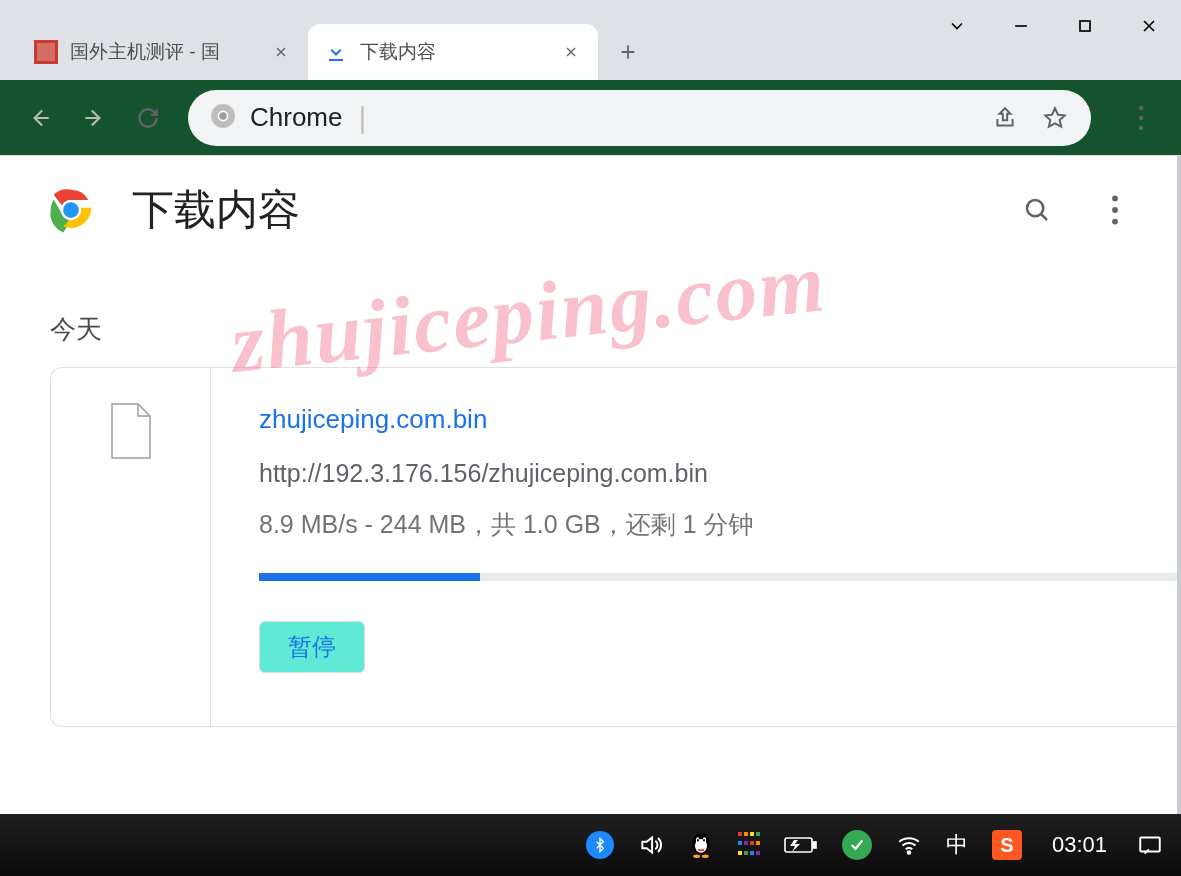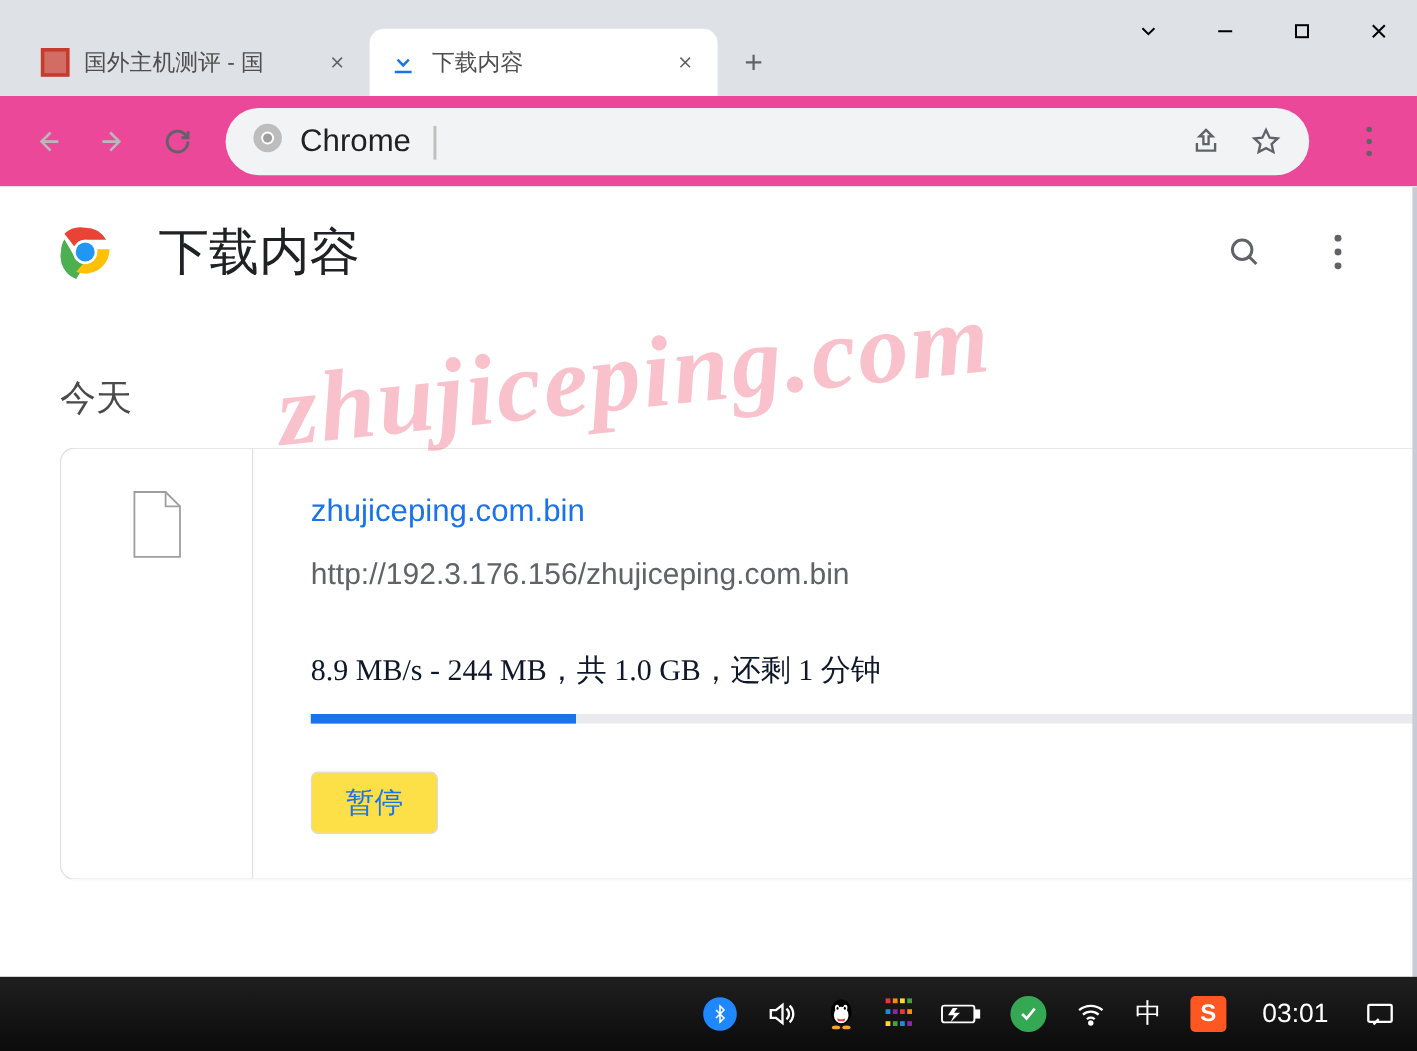--- a/index.html
+++ b/index.html
@@ -40,21 +40,21 @@
 }
 .wincontrols .wc{ width:64px; height:48px; display:flex;align-items:center;justify-content:center; color:#000;}
 .wincontrols .wc svg{width:20px;height:20px;}
 .wincontrols .chev { width:64px; }
 .favicon-red { background:#c53b2e; position:relative; }
 .favicon-red::after{content:"";position:absolute;inset:3px;background:rgba(255,255,255,.25);}
 .favicon-down svg{width:24px;height:24px;}
 
 
 .toolbar{
-  height:76px; background:#ec4899; display:flex; align-items:center;
+  height:76px; background:#14532d; display:flex; align-items:center;
   padding:0 18px; gap:10px; border-bottom:1px solid #e3e3e3;
 }
 .navbtn{ width:44px;height:44px;display:flex;align-items:center;justify-content:center;color:#5f6368;}
 .navbtn.disabled{color:#b9b9b9;}
 .navbtn svg{width:26px;height:26px;}
 .omnibox{
   flex:1; height:56px; background:#f1f3f4; border-radius:28px;
   display:flex; align-items:center; padding:0 22px; gap:14px; margin:0 8px;
 }
 .omnibox .chromeicon svg{width:26px;height:26px;}
@@ -71,39 +71,39 @@
 
 .page{ position:relative; height:660px; background:#fff; }
 .page-header{
   display:flex; align-items:center; gap:34px; padding:26px 44px 26px 44px;
 }
 .chrome-logo{width:54px;height:54px;}
 .page-title{ font-size:42px; color:#202124; font-weight:400;}
 .page-header .spacer{flex:1;}
 .page-header .ic{ width:44px;height:44px;display:flex;align-items:center;justify-content:center;color:#5f6368;}
 .page-header .ic svg{width:30px;height:30px;}
-.section-label{ font-size:30px; color:#4a4a4a; margin:48px 0 20px 50px;}
+.section-label{ font-size:26px; color:#4a4a4a; margin:48px 0 20px 50px;}
 .card{
   margin:10px 0 0 50px;
   border:1px solid #e0e0e0; border-top-left-radius:12px;
   border-bottom-left-radius:12px;
   display:flex; min-height:360px; border-right:none;
   box-shadow:0 1px 2px rgba(0,0,0,.02);
 }
 .card .left{ width:160px; border-right:1px solid #e0e0e0; display:flex; align-items:flex-start; justify-content:center; padding-top:34px;}
 .fileicon{ width:46px;height:58px;}
 .card .right{ flex:1; padding:36px 0 28px 48px; display:flex;flex-direction:column;}
 .filename{ font-size:26px; color:#1a73e8; margin-bottom:24px;}
-.fileurl{ font-size:25px; color:#5f6368; margin-bottom:48px;}
-.filestat{ font-size:25px; color:#0f172a; margin-bottom:20px;font-family:Liberation Serif, serif;}
+.fileurl{ font-size:25px; color:#5f6368; margin-bottom:20px;}
+.filestat{ font-size:25px; color:#737373; margin-bottom:32px;}
 .progress{ height:8px; background:#e8eaed; position:relative; margin-bottom:40px;}
 .progress .bar{ position:absolute; left:0; top:0; bottom:0; background:#1a73e8;}
 .actions{ display:flex; gap:22px;}
 .btn{
-  height:52px; padding:0 28px; border:1px solid #dadce0; background:#fde047;
+  height:52px; padding:0 28px; border:1px solid #dadce0; background:#5eead4;
   border-radius:6px; color:#1a73e8; font-size:24px; display:flex;align-items:center;
   font-family:Liberation Mono, monospace; cursor:pointer;
 }
 
 .watermark{
   position:absolute; left:230px; top:108px; font-size:84px;
   font-weight:700; font-style:italic; letter-spacing:2px;
   color:rgba(236,77,108,.35); transform:rotate(-6deg);
   pointer-events:none; white-space:nowrap;
   font-family: Georgia, "Times New Roman", serif;

